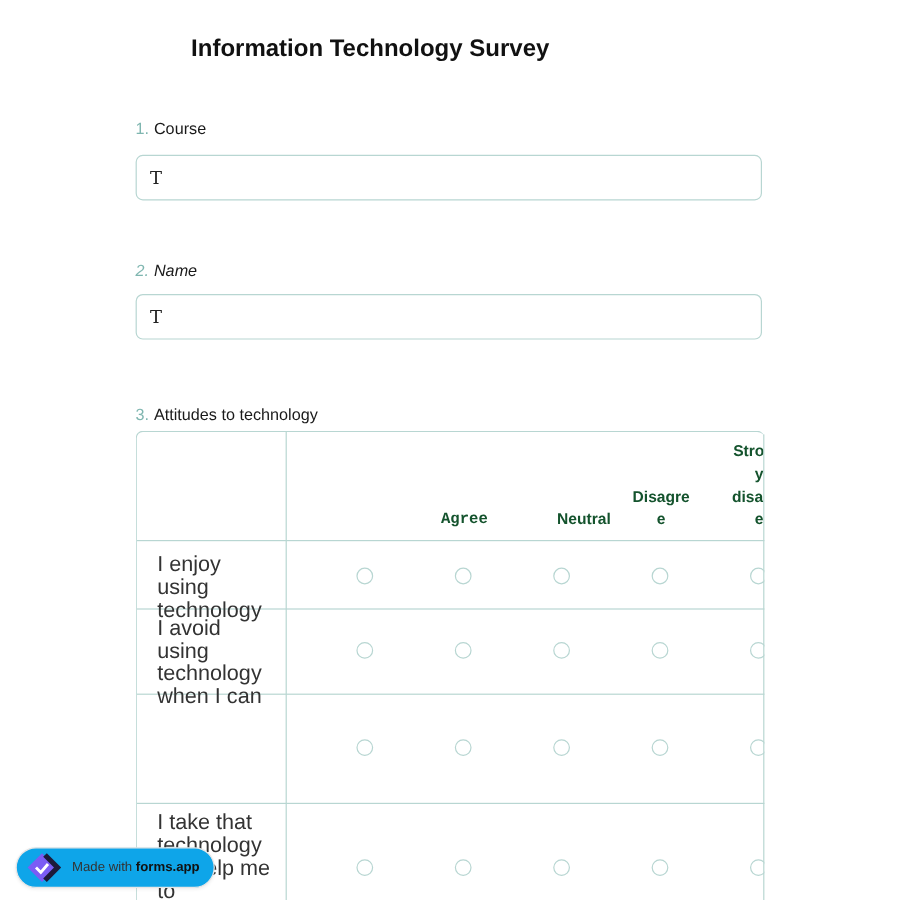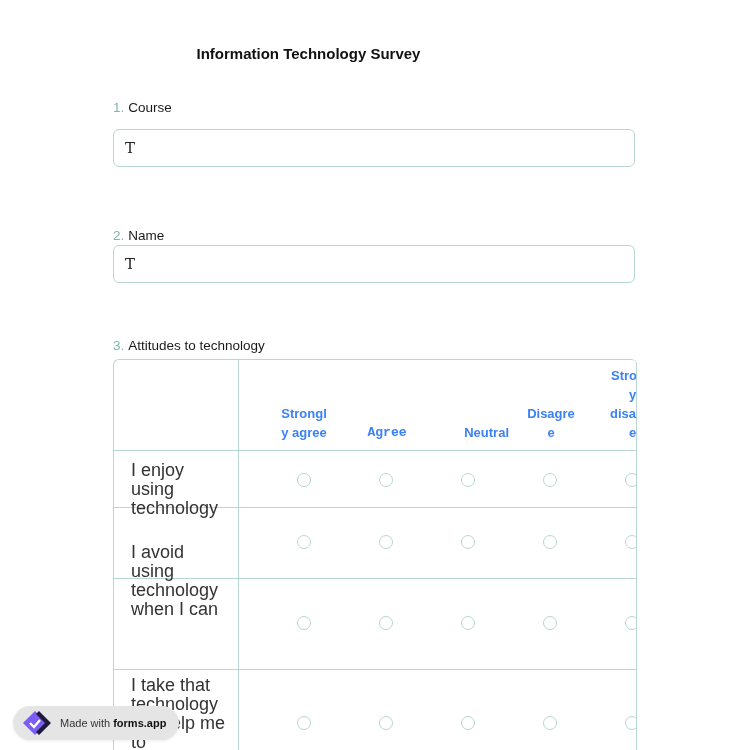--- a/index.html
+++ b/index.html
@@ -1,66 +1,62 @@
 <!DOCTYPE html>
 <html><head>
 <meta charset="utf-8">
 <style>
   html, body { margin:0; padding:0; background:#ffffff; }
   body { width:750px; height:750px; overflow:hidden; position:relative; font-family:"Liberation Sans", sans-serif; color:#1a1a1a; }
-  .title { position:absolute; top:45px; left:0; width:617px; text-align:center; font-size:15px; font-weight:700; color:#111; }
+  .title { position:absolute; top:30px; left:0; width:617px; text-align:center; font-size:20px; font-weight:700; color:#111; }
   .q-label { position:absolute; left:113px; font-size:13.5px; color:#1a1a1a; }
   .q-num { color:#7fb6b0; margin-right:4px; }
   .input { position:absolute; left:113px; width:522px; height:38px; border:1px solid #b8d6d2; border-radius:6px; box-sizing:border-box; background:#fff; }
   .input .val { position:absolute; left:11px; top:9px; font-family:"DejaVu Serif", serif; font-size:15px; color:#222; }
   .matrix { position:absolute; left:113px; top:359px; width:524px; height:420px; border:1px solid #b8d6d2; border-radius:6px 6px 0 0; border-right:none; overflow:hidden; box-sizing:border-box; }
   .col-stmt { position:absolute; left:0; top:0; width:124px; height:100%; border-right:1px solid #b8d6d2; }
   .hline { position:absolute; left:0; width:524px; height:1px; background:#b8d6d2; }
-  .hdr { position:absolute; font-size:13px; font-weight:700; color:#3b82f6; text-align:center; line-height:19px; }
+  .hdr { position:absolute; font-size:13px; font-weight:700; color:#14532d; text-align:center; line-height:19px; }
   .stmt { position:absolute; left:17px; width:100px; font-size:18px; color:#333; line-height:19px; }
   .radio { position:absolute; width:14px; height:14px; border:1px solid #b8d6d2; border-radius:50%; box-sizing:border-box; background:#fff; }
   .right-edge { position:absolute; left:636px; top:362px; width:1px; height:390px; background:#b8d6d2; }
-  .badge { position:absolute; left:13px; top:706px; height:32px; padding:0 12px 0 8px; background:#e5e5e5; border:1px solid #e6e6e6; border-radius:17px; display:flex; align-items:center; box-shadow:0 1px 3px rgba(0,0,0,0.08); }
+  .badge { position:absolute; left:13px; top:706px; height:32px; padding:0 12px 0 8px; background:#0ea5e9; border:1px solid #e6e6e6; border-radius:17px; display:flex; align-items:center; box-shadow:0 1px 3px rgba(0,0,0,0.08); }
   .badge-text { font-size:11px; color:#333; margin-left:8px; }
   .badge-text b { font-weight:700; color:#111; }
 </style>
 </head>
 <body>
 
 <div class="title">Information Technology Survey</div>
 
 <div class="q-label" style="top:100px;">
   <span class="q-num">1.</span><span>Course</span>
 </div>
 <div class="input" style="top:129px;">
   <span class="val">T</span>
 </div>
 
-<div class="q-label" style="top:228px;">
+<div class="q-label" style="top:218px;font-style:italic;">
   <span class="q-num">2.</span><span>Name</span>
 </div>
 <div class="input" style="top:245px;">
   <span class="val">T</span>
 </div>
 
 <div class="q-label" style="top:338px;">
   <span class="q-num">3.</span><span>Attitudes to technology</span>
 </div>
 
 <div class="matrix">
   <div class="col-stmt"></div>
   <div class="hline" style="top:90px;"></div>
   <div class="hline" style="top:147px;"></div>
   <div class="hline" style="top:218px;"></div>
   <div class="hline" style="top:309px;"></div>
 
-  <div class="hdr" style="left:150px; top:44px; width:80px;">
-    <div>Strongl</div>
-    <div>y agree</div>
-  </div>
   <div class="hdr" style="left:233px; top:63px; width:80px;font-family:Liberation Mono, monospace;">
     <div>Agree</div>
   </div>
   <div class="hdr" style="left:315px; top:63px; width:80px;text-align:right;">
     <div>Neutral</div>
   </div>
   <div class="hdr" style="left:397px; top:44px; width:80px;">
     <div>Disagre</div>
     <div>e</div>
   </div>
@@ -68,21 +64,21 @@
     <div style="padding-left:9px;">Stro</div>
     <div style="padding-left:27px;">y</div>
     <div style="padding-left:8px;">disa</div>
     <div style="padding-left:27px;">e</div>
   </div>
 
   <div class="stmt" style="top:101px;">
     <div>I enjoy using</div>
     <div>technology</div>
   </div>
-  <div class="stmt" style="top:154px;margin-top:29px;">
+  <div class="stmt" style="top:154px;">
     <div>I avoid using</div>
     <div>technology</div>
     <div>when I can</div>
   </div>
   <div class="stmt" style="top:316px;">
     <div>I take that</div>
     <div>technology</div>
     <div>will help me to</div>
     <div>learn many</div>
   </div>

